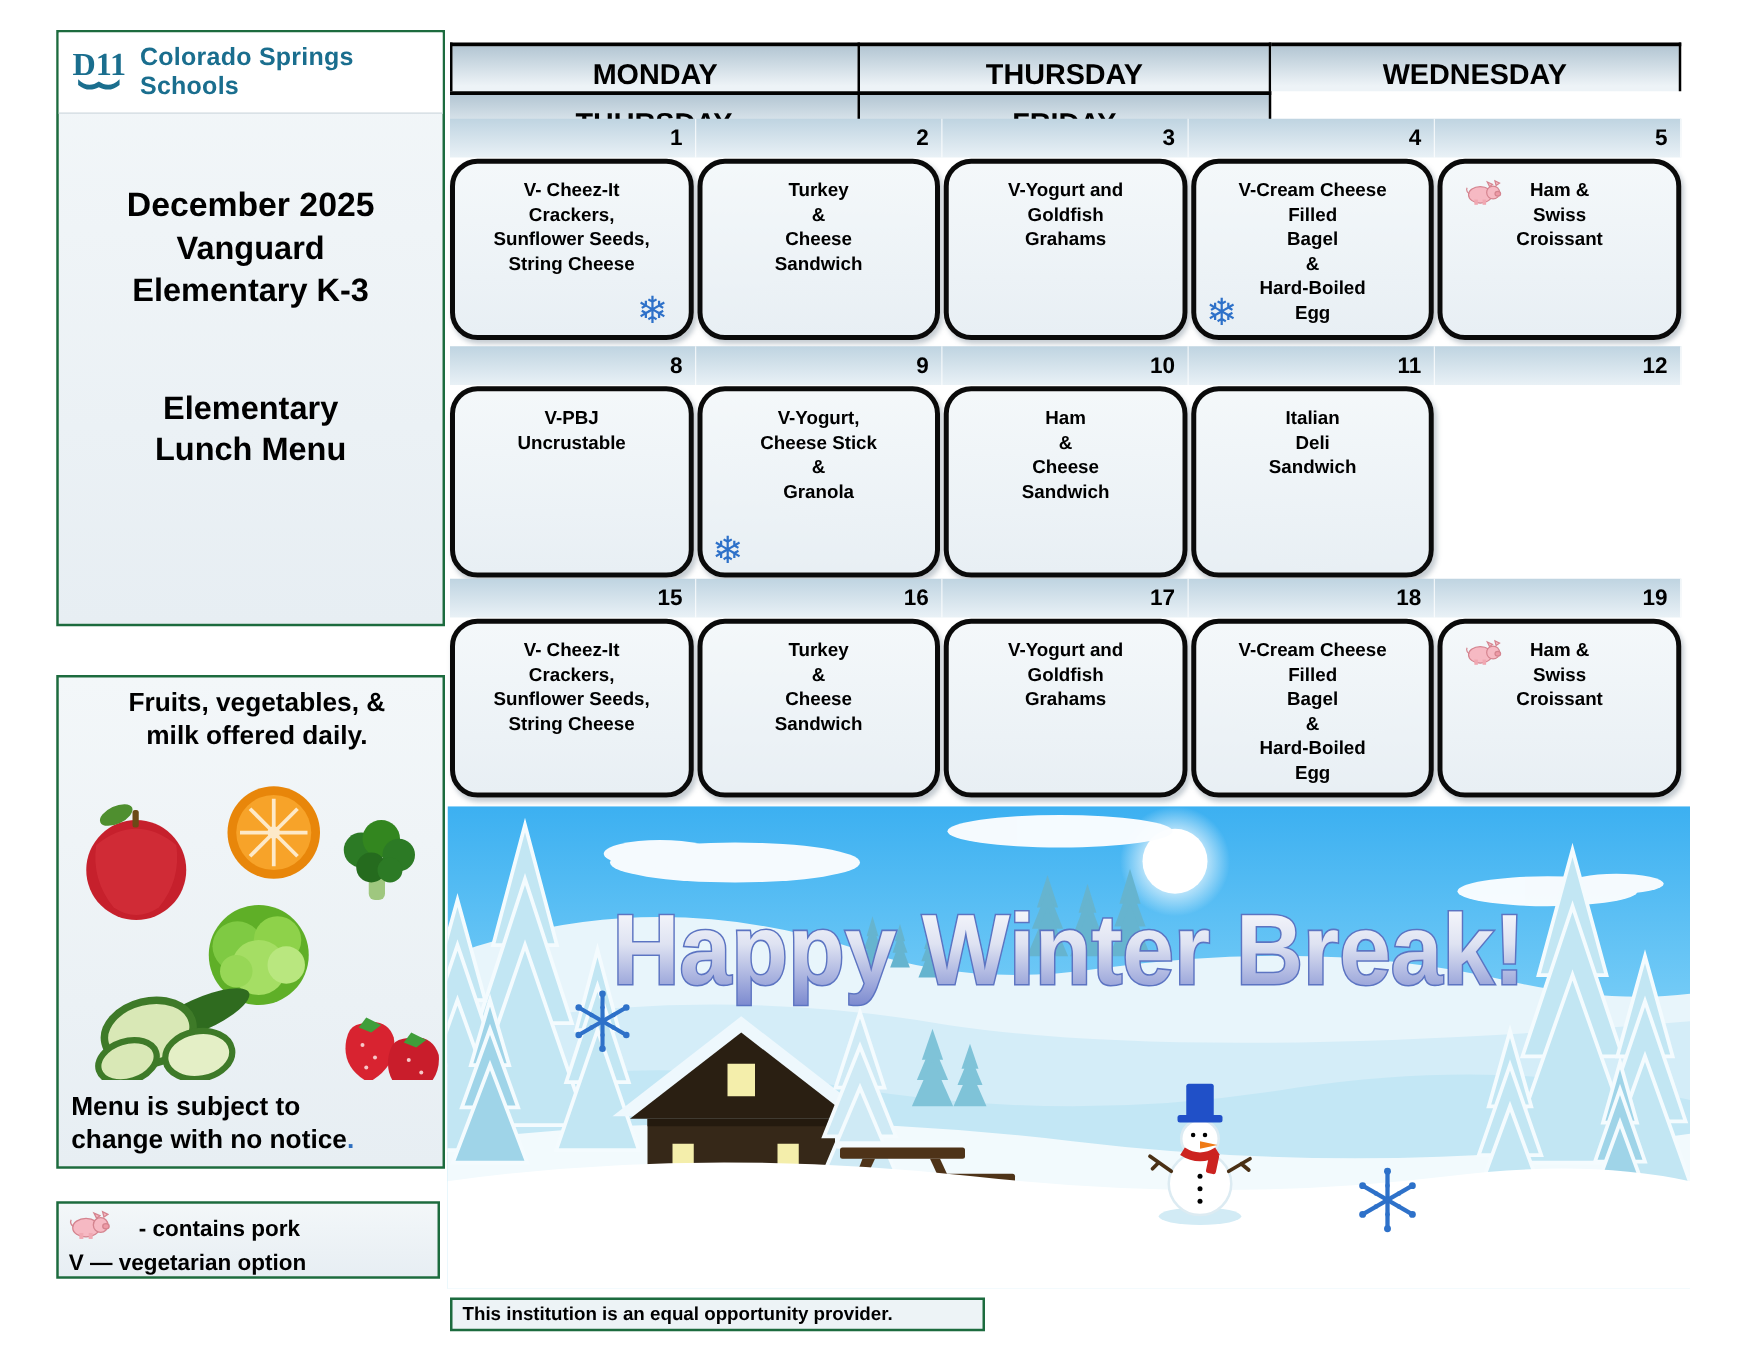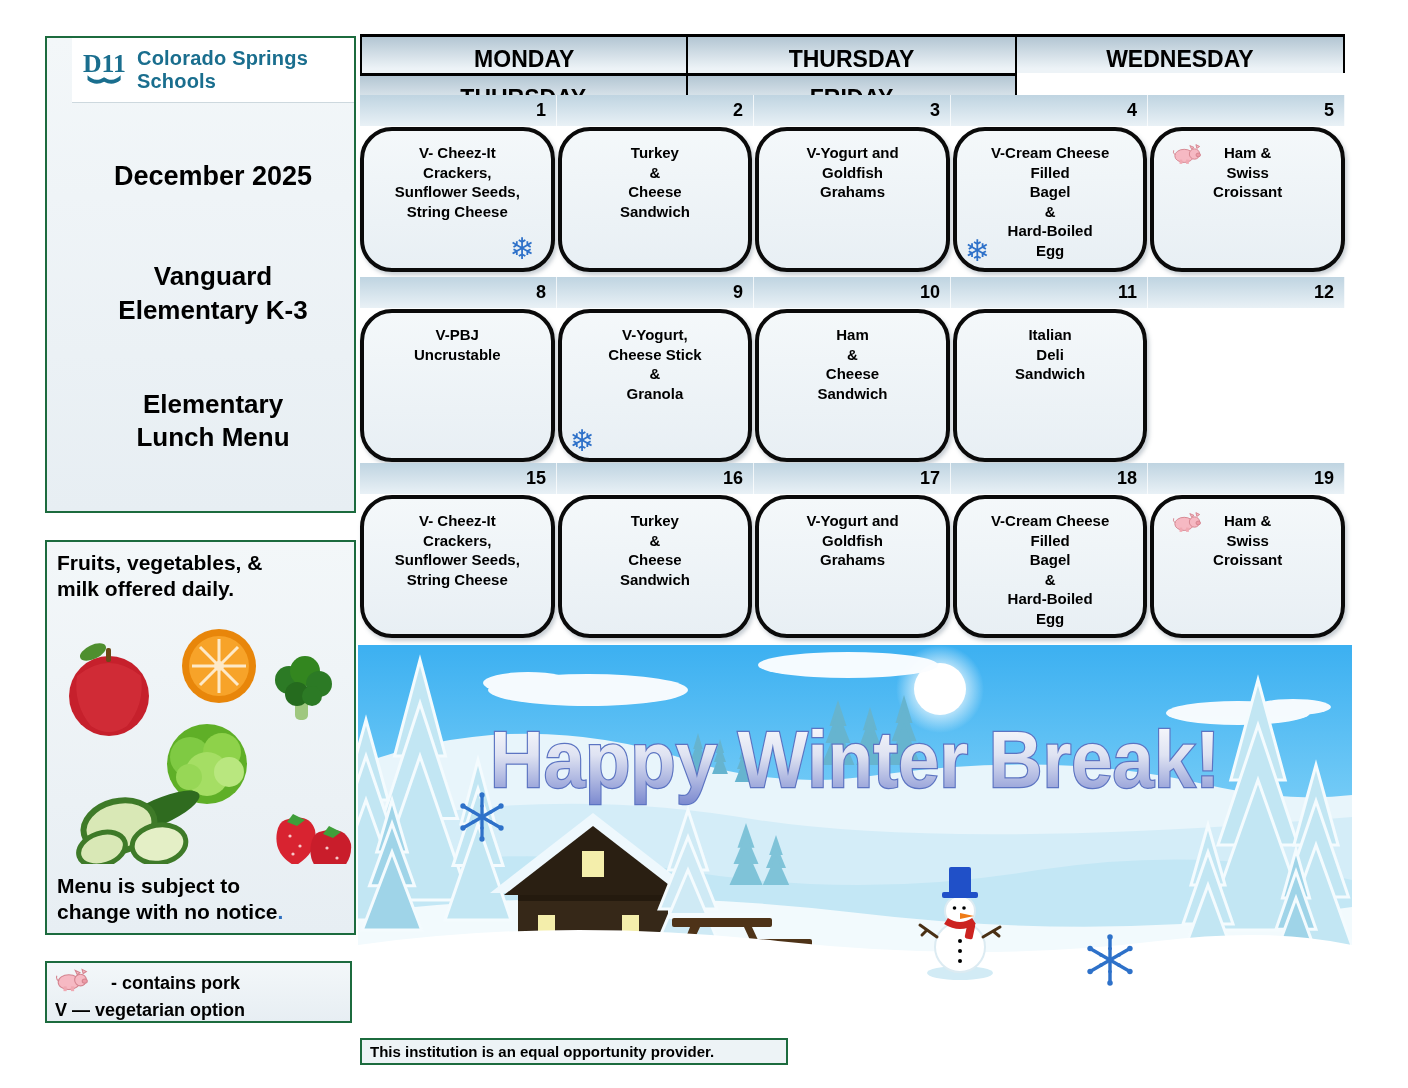--- a/index.html
+++ b/index.html
@@ -1,46 +1,46 @@
 <!DOCTYPE html>
 <html><head>
 <meta charset="utf-8">
 <style>
   html,body{margin:0;padding:0;background:#fff;}
   body{font-family:"Liberation Sans",sans-serif;color:#000;}
   #page{position:relative;width:1408px;height:1088px;background:#fff;overflow:hidden;}
   .gbox{position:absolute;border:2px solid #1c6b3e;background:linear-gradient(180deg,#f3f7f9,#e7eef3);box-sizing:border-box;}
   
-  #side-main{left:45px;top:36px;width:311px;height:477px;padding-left:25px;}
+  #side-main{left:45px;top:24px;width:311px;height:477px;}
   .logo-row{background:#fff;height:64px;display:flex;align-items:center;gap:9px;padding:0 10px;border-bottom:1px solid #cdd8de;}
   .logo-name{color:#1a6e8e;font-size:20px;font-weight:600;letter-spacing:.2px;}
   .sb-title{font-weight:bold;text-align:center;white-space:pre-line;line-height:1.3;}
   #month-title{font-size:27px;margin-top:56px;}
-  #school-name{font-size:26px;margin-top:66px;}
+  #school-name{font-size:26px;}
   #menu-name{font-size:26px;margin-top:60px;}
   
   #fruits-box{left:45px;top:540px;width:311px;height:395px;}
-  .daily-note{font-weight:bold;font-size:21px;line-height:1.25;white-space:pre-line;padding:8px 0 0 10px;}
+  .daily-note{font-weight:bold;font-size:21px;line-height:1.25;white-space:pre-line;padding:8px 0 0 10px;text-align:center;}
   #produce-svg{position:absolute;left:0;top:72px;}
   .change-note{position:absolute;left:10px;bottom:8px;font-weight:bold;font-size:21px;line-height:1.25;}
   .blue-period{color:#2e6fc0;}
   
   #legend-box{left:45px;top:961px;width:307px;height:62px;padding:5px 8px;}
   .legend-row{font-weight:bold;font-size:18px;line-height:24px;display:flex;align-items:center;gap:22px;}
   .legend-row .txt{display:inline-block;}
   
   #cal-header{position:absolute;left:360px;top:34px;width:985px;height:63px;display:grid;grid-template-columns:repeat(3,1fr);}
   .hcell{background:linear-gradient(180deg,#b3c6d3,#edf3f7 88%);border-top:3px solid #000;border-right:2px solid #000;box-sizing:border-box;font-weight:bold;font-size:23px;text-align:center;padding-top:9px;}
   .hcell:first-child{border-left:2px solid #000;}
   .datebar{position:absolute;left:360px;width:985px;height:31px;display:grid;grid-template-columns:repeat(5,1fr);background:linear-gradient(180deg,#bfd4e1,#e9f1f6);}
   .dcell{text-align:right;padding:5px 10px 0 0;font-weight:bold;font-size:18px;border-right:1px solid rgba(255,255,255,.75);box-sizing:border-box;}
   .db1{top:95px}.db2{top:277px}.db3{top:463px}
   .cellrow{position:absolute;left:360px;width:985px;display:grid;grid-template-columns:repeat(5,1fr);column-gap:3px;}
   .cr1{top:127px}.cr2{top:309px}.cr3{top:495px}
-  .cell{position:relative;border:4px solid #0a0a0a;border-radius:32px;background:linear-gradient(180deg,#f4f8fa,#e8eff4);box-sizing:border-box;padding-top:12px;box-shadow:2px 3px 4px rgba(90,110,125,.35);}
+  .cell{position:relative;border:4px solid #0a0a0a;border-radius:22px;background:linear-gradient(180deg,#f4f8fa,#e8eff4);box-sizing:border-box;padding-top:12px;box-shadow:2px 3px 4px rgba(90,110,125,.35);}
   .cr1 .cell{height:145px}.cr2 .cell{height:153px}.cr3 .cell{height:143px}
   .menu{font-weight:bold;font-size:15px;line-height:1.3;text-align:center;white-space:pre-line;}
   .flake{position:absolute;font-size:30px;color:#2e71c9;line-height:1;}
   .flake.br{right:16px;bottom:4px;}
   .flake.bl{left:8px;bottom:2px;}
   .pigwrap{position:absolute;left:18px;top:12px;}
   
   #winter{position:absolute;left:358px;top:645px;width:994px;height:386px;}
   
   #footer-box{left:360px;top:1038px;width:428px;height:27px;padding:3px 8px;background:#edf3f6;}

